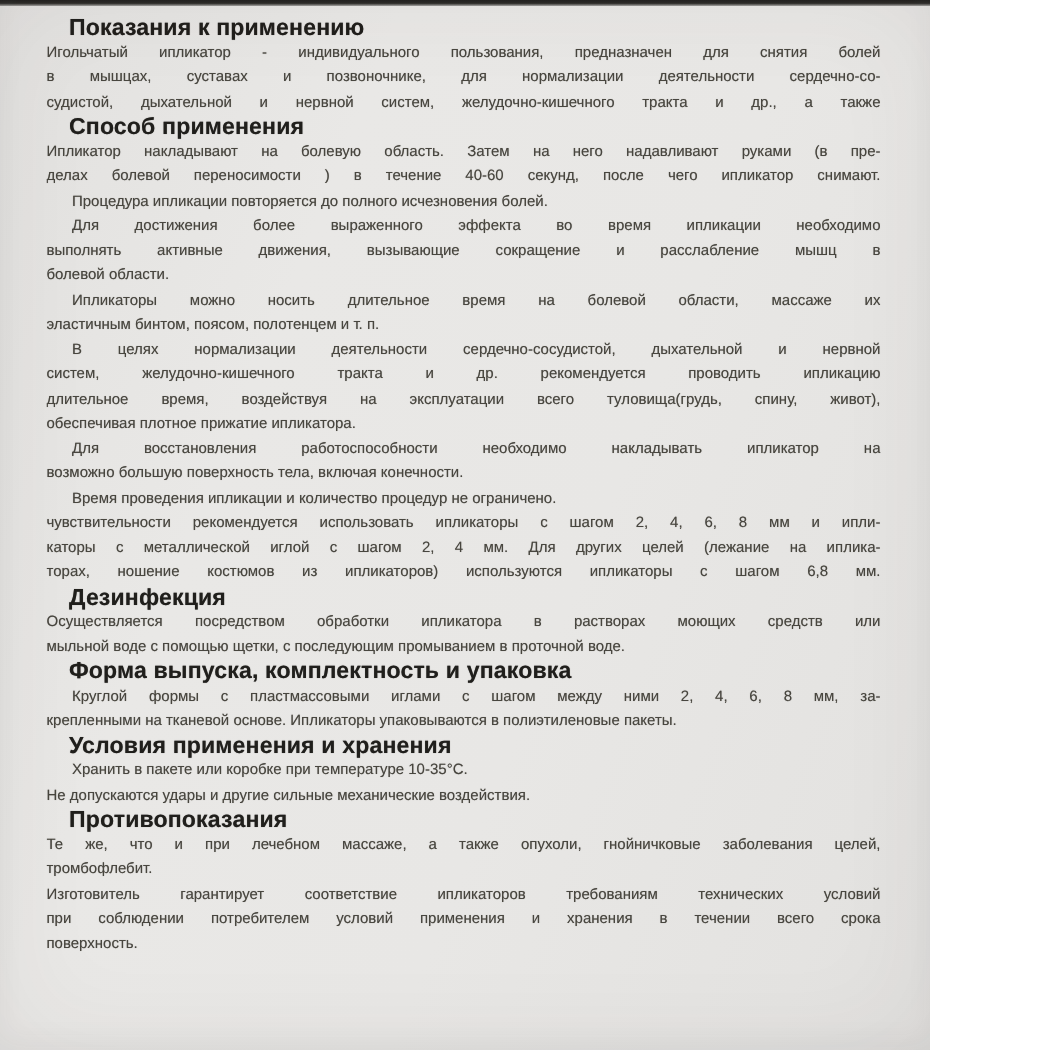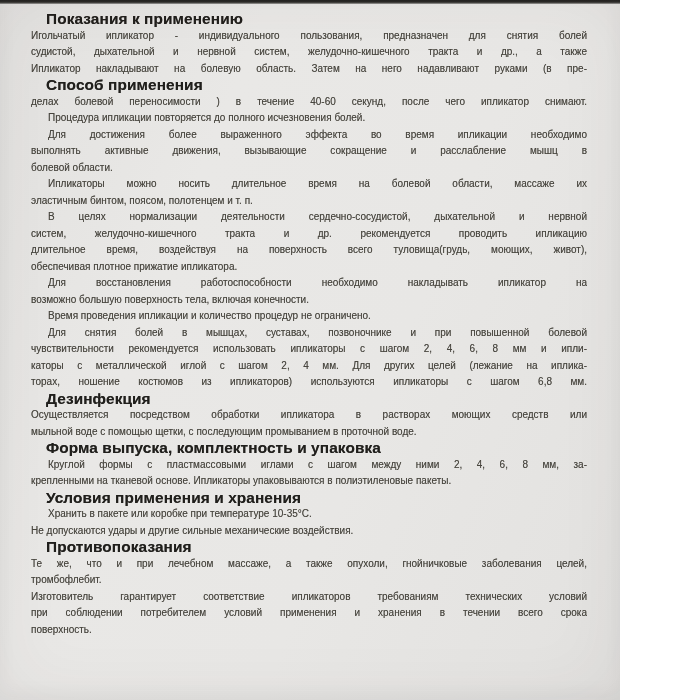--- a/index.html
+++ b/index.html
@@ -53,38 +53,38 @@
   }
 </style>
 </head>
 <body>
 
 <div class="paper">
   <div class="top-edge"></div>
   <div class="content">
       <div class="line heading">Показания к применению</div>
       <div class="line justify">Игольчатый ипликатор - индивидуального пользования, предназначен для снятия болей</div>
+      <div class="line justify">в мышцах, суставах и позвоночнике, для нормализации деятельности сердечно-со-</div>
       <div class="line justify">судистой, дыхательной и нервной систем, желудочно-кишечного тракта и др., а также</div>
+      <div class="line heading">Способ применения</div>
       <div class="line justify">Ипликатор накладывают на болевую область. Затем на него надавливают руками (в пре-</div>
-      <div class="line heading">Способ применения</div>
       <div class="line justify">делах болевой переносимости ) в течение 40-60 секунд, после чего ипликатор снимают.</div>
       <div class="line indent">Процедура ипликации повторяется до полного исчезновения болей.</div>
       <div class="line justify indent">Для достижения более выраженного эффекта во время ипликации необходимо</div>
       <div class="line justify">выполнять активные движения, вызывающие сокращение и расслабление мышц в</div>
       <div class="line">болевой области.</div>
       <div class="line justify indent">Ипликаторы можно носить длительное время на болевой области, массаже их</div>
       <div class="line">эластичным бинтом, поясом, полотенцем и т. п.</div>
       <div class="line justify indent">В целях нормализации деятельности сердечно-сосудистой, дыхательной и нервной</div>
       <div class="line justify">систем, желудочно-кишечного тракта и др. рекомендуется проводить ипликацию</div>
-      <div class="line justify">длительное время, воздействуя на поверхность всего туловища(грудь, моющих, живот),</div>
+      <div class="line justify">длительное время, воздействуя на эксплуатации всего туловища(грудь, спину, живот),</div>
       <div class="line">обеспечивая плотное прижатие ипликатора.</div>
       <div class="line justify indent">Для восстановления работоспособности необходимо накладывать ипликатор на</div>
       <div class="line">возможно большую поверхность тела, включая конечности.</div>
       <div class="line indent">Время проведения ипликации и количество процедур не ограничено.</div>
-      <div class="line justify indent">Для снятия болей в мышцах, суставах, позвоночнике и при повышенной болевой</div>
       <div class="line justify">чувствительности рекомендуется использовать ипликаторы с шагом 2, 4, 6, 8 мм и ипли-</div>
       <div class="line justify">каторы с металлической иглой с шагом 2, 4 мм. Для других целей (лежание на иплика-</div>
       <div class="line justify">торах, ношение костюмов из ипликаторов) используются ипликаторы с шагом 6,8 мм.</div>
       <div class="line heading">Дезинфекция</div>
       <div class="line justify">Осуществляется посредством обработки ипликатора в растворах моющих средств или</div>
       <div class="line">мыльной воде с помощью щетки, с последующим промыванием в проточной воде.</div>
       <div class="line heading">Форма выпуска, комплектность и упаковка</div>
       <div class="line justify indent">Круглой формы с пластмассовыми иглами с шагом между ними 2, 4, 6, 8 мм, за-</div>
       <div class="line">крепленными на тканевой основе. Ипликаторы упаковываются в полиэтиленовые пакеты.</div>
       <div class="line heading">Условия применения и хранения</div>

